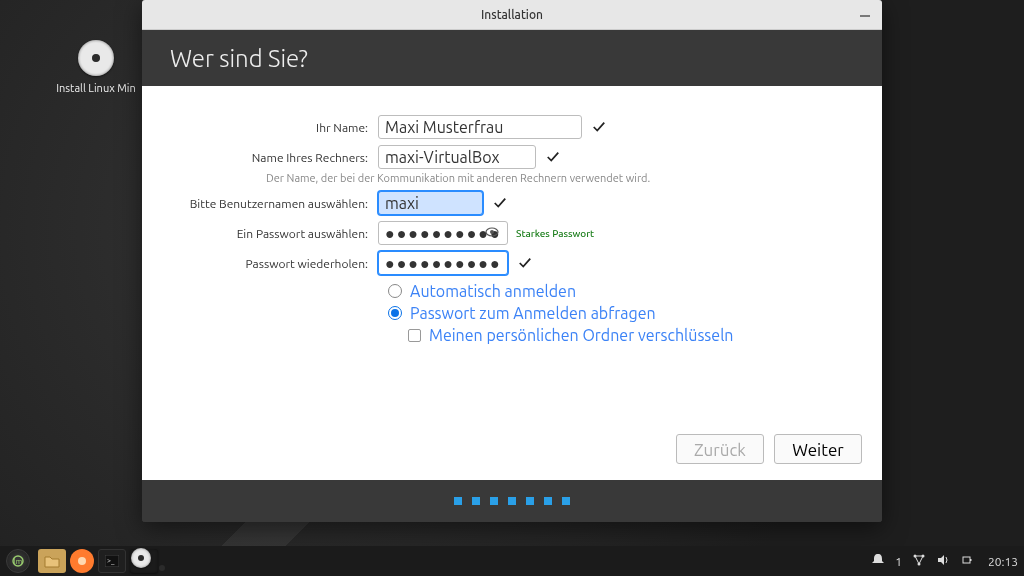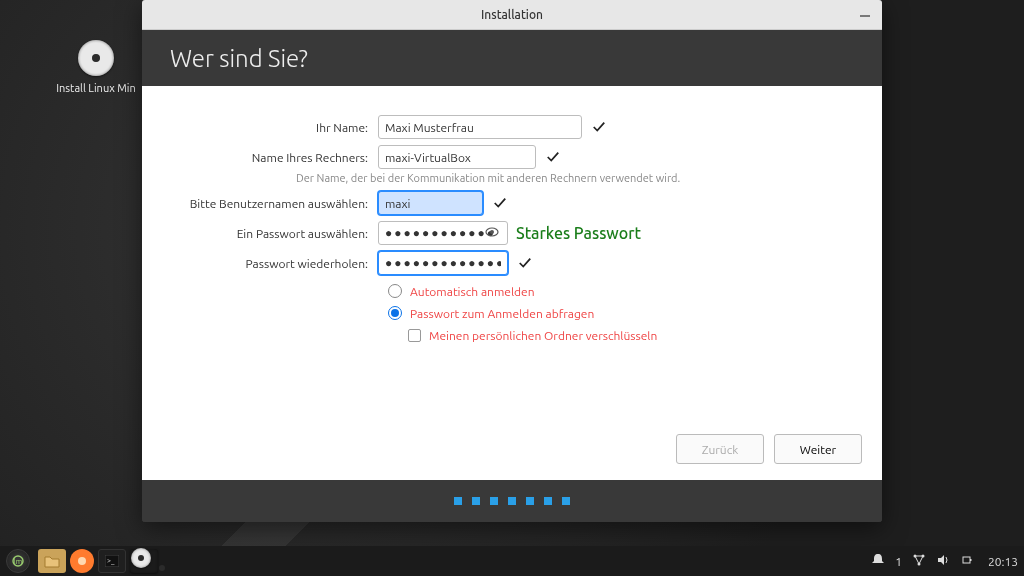--- a/index.html
+++ b/index.html
@@ -104,21 +104,21 @@
     padding-right: 10px;
     font-size: 12px;
     color: #333;
   }
   .form-row input[type=text],
   .form-row input[type=password] {
     height: 24px;
     border: 1px solid #bdbdbd;
     border-radius: 3px;
     padding: 0 6px;
-    font-size: 12px;
+    font-size: 16px;
     color: #333;
     outline: none;
   }
   .form-row input.wide { width: 204px; }
   .form-row input.mid  { width: 158px; }
   .form-row input.short{ width: 105px; }
   .form-row input.pwd  { width: 130px; letter-spacing: 2px; }
   .form-row input.pwd2 { width: 130px; letter-spacing: 2px; border-color:#2a8cff; box-shadow:0 0 0 1px #2a8cff; }
   .form-row input.sel  { border-color:#2a8cff; box-shadow:0 0 0 1px #2a8cff; background:#cfe3ff; }
 
@@ -129,37 +129,37 @@
   }
   .check-ico svg { width:14px; height:14px; }
   .eye-ico {
     margin-left: -24px; margin-right: 6px;
     color:#555; position:relative;
   }
   .eye-ico svg{width:16px;height:16px;}
   .strength {
     margin-left: 10px;
     color: #1a7d1a;
-    font-size: 16px;
+    font-size: 10px;
     font-weight: 500;
   }
   .hint {
-    margin-left: 118px;
+    margin-left: 88px;
     font-size: 11px;
     color: #888;
     margin-top: -2px;
     margin-bottom: 6px;
   }
 
   .radio-row, .check-row {
     display:flex; align-items:center;
     margin-left: 210px;
     height: 22px;
-    font-size: 12px;
-    color:#ef4444;
+    font-size: 16px;
+    color:#3b82f6;
   }
   .radio {
     width:14px;height:14px;border:1px solid #888;border-radius:50%;
     margin-right:8px; display:inline-flex;align-items:center;justify-content:center;
     cursor:pointer;
   }
   .radio.checked { border-color:#0a72e8; }
   .radio.checked::after { content:""; width:8px;height:8px;background:#0a72e8;border-radius:50%; }
   .cbox {
     width:13px;height:13px;border:1px solid #999;border-radius:2px;
@@ -170,21 +170,21 @@
   
   .footer-btns {
     display:flex; justify-content:flex-end; gap:10px;
     padding: 10px 20px 16px;
     background:#fff;
   }
   .btn {
     min-width: 88px; height:30px;
     border:1px solid #bbb; border-radius:3px;
     background:#fafafa;
-    font-size:12px;
+    font-size:17px;
     cursor:pointer;
   }
   .btn.disabled { color:#aaa; cursor:default; }
 
   
   .dots {
     height: 42px;
     background:#393939;
     display:flex; align-items:center; justify-content:center; gap:10px;
   }

